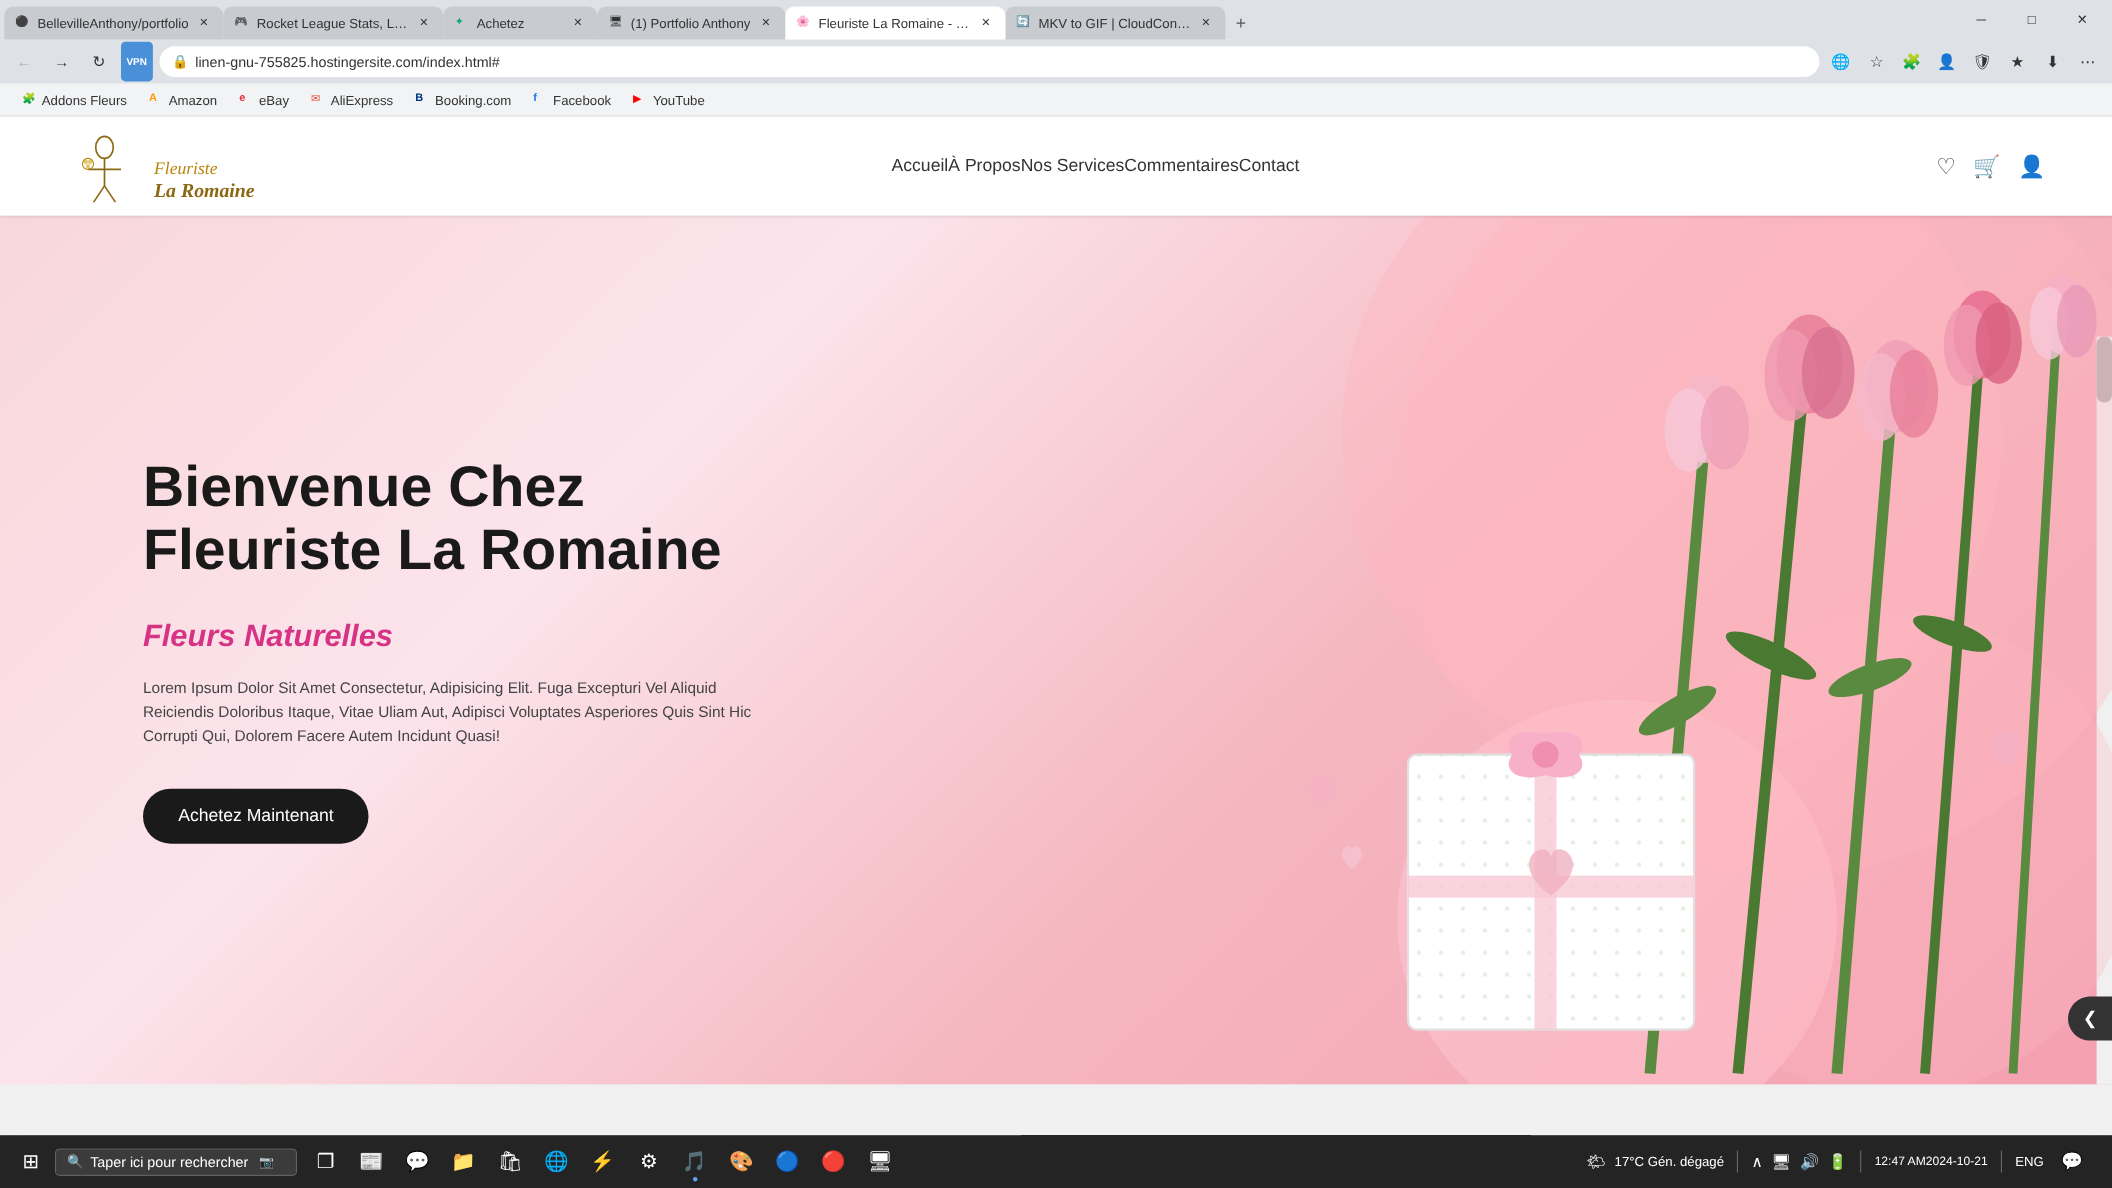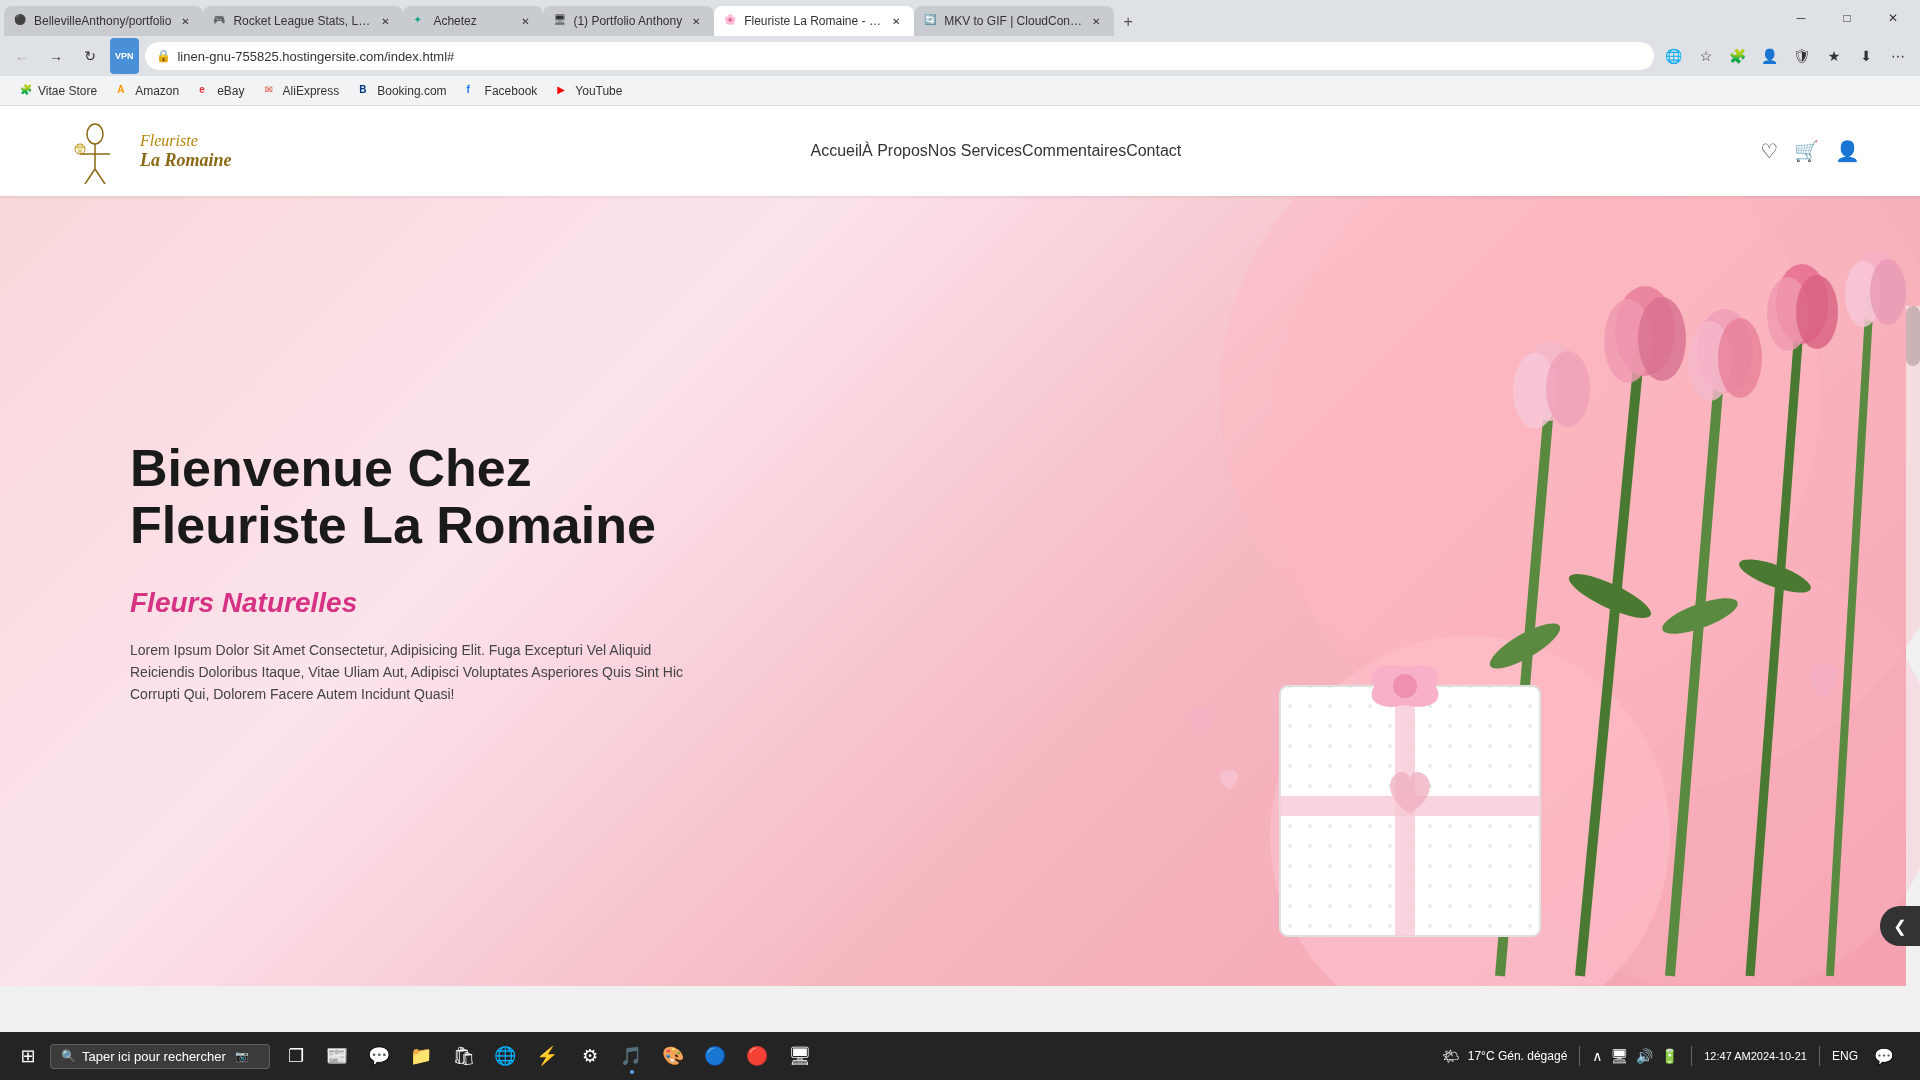--- a/index.html
+++ b/index.html
@@ -199,21 +199,21 @@
       align-items: center;
       justify-content: space-between;
       padding: 0 60px;
       box-shadow: 0 1px 3px rgba(0,0,0,0.1);
       position: relative;
       z-index: 10;
     }
 
     .site-logo {
       display: flex;
-      align-items: center;
+      align-items: flex-end;
       gap: 10px;
     }
 
     .logo-text-block {
       display: flex;
       flex-direction: column;
     }
 
     .logo-text-line1 {
       font-family: 'Times New Roman', serif;
@@ -529,21 +529,21 @@
       <div class="toolbar-icon">🛡</div>
       <div class="toolbar-icon">★</div>
       <div class="toolbar-icon">⬇</div>
       <div class="toolbar-icon">⋯</div>
     </div>
   </div>
 
   <div class="bookmarks-bar">
     <div class="bookmark-item">
       <span class="bookmark-favicon">🧩</span>
-      <span>Vitae Store</span>
+      <span>Addons Fleurs</span>
     </div>
     <div class="bookmark-item">
       <span class="bookmark-favicon" style="font-weight:bold;color:#ff9900;">A</span>
       <span>Amazon</span>
     </div>
     <div class="bookmark-item">
       <span class="bookmark-favicon" style="color:#e53238;font-weight:bold;">e</span>
       <span>eBay</span>
     </div>
     <div class="bookmark-item">
@@ -668,20 +668,21 @@
           <path d="M790,480 C790,468 804,465 804,474 C804,465 818,468 818,480 C818,492 804,502 804,502 C804,502 790,492 790,480 Z" fill="#f5b0c5" opacity="0.8"></path>
 
           <path d="M200,580 C200,573 209,571 209,577 C209,571 218,573 218,580 C218,588 209,594 209,594 C209,594 200,588 200,580 Z" fill="#f8c8d8" opacity="0.6"></path>
         </svg>
       </div>
 
       <div class="hero-content">
         <h1 class="hero-title">Bienvenue Chez Fleuriste La Romaine</h1>
         <p class="hero-subtitle">Fleurs Naturelles</p>
         <p class="hero-desc">Lorem Ipsum Dolor Sit Amet Consectetur, Adipisicing Elit. Fuga Excepturi Vel Aliquid Reiciendis Doloribus Itaque, Vitae Uliam Aut, Adipisci Voluptates Asperiores Quis Sint Hic Corrupti Qui, Dolorem Facere Autem Incidunt Quasi!</p>
+        <button class="hero-cta">Achetez Maintenant</button>
       </div>
 
       <div class="chat-fab">❮</div>
     </section>
 
     <div class="scrollbar-track">
       <div class="scrollbar-thumb"></div>
     </div>
   </div>
 

